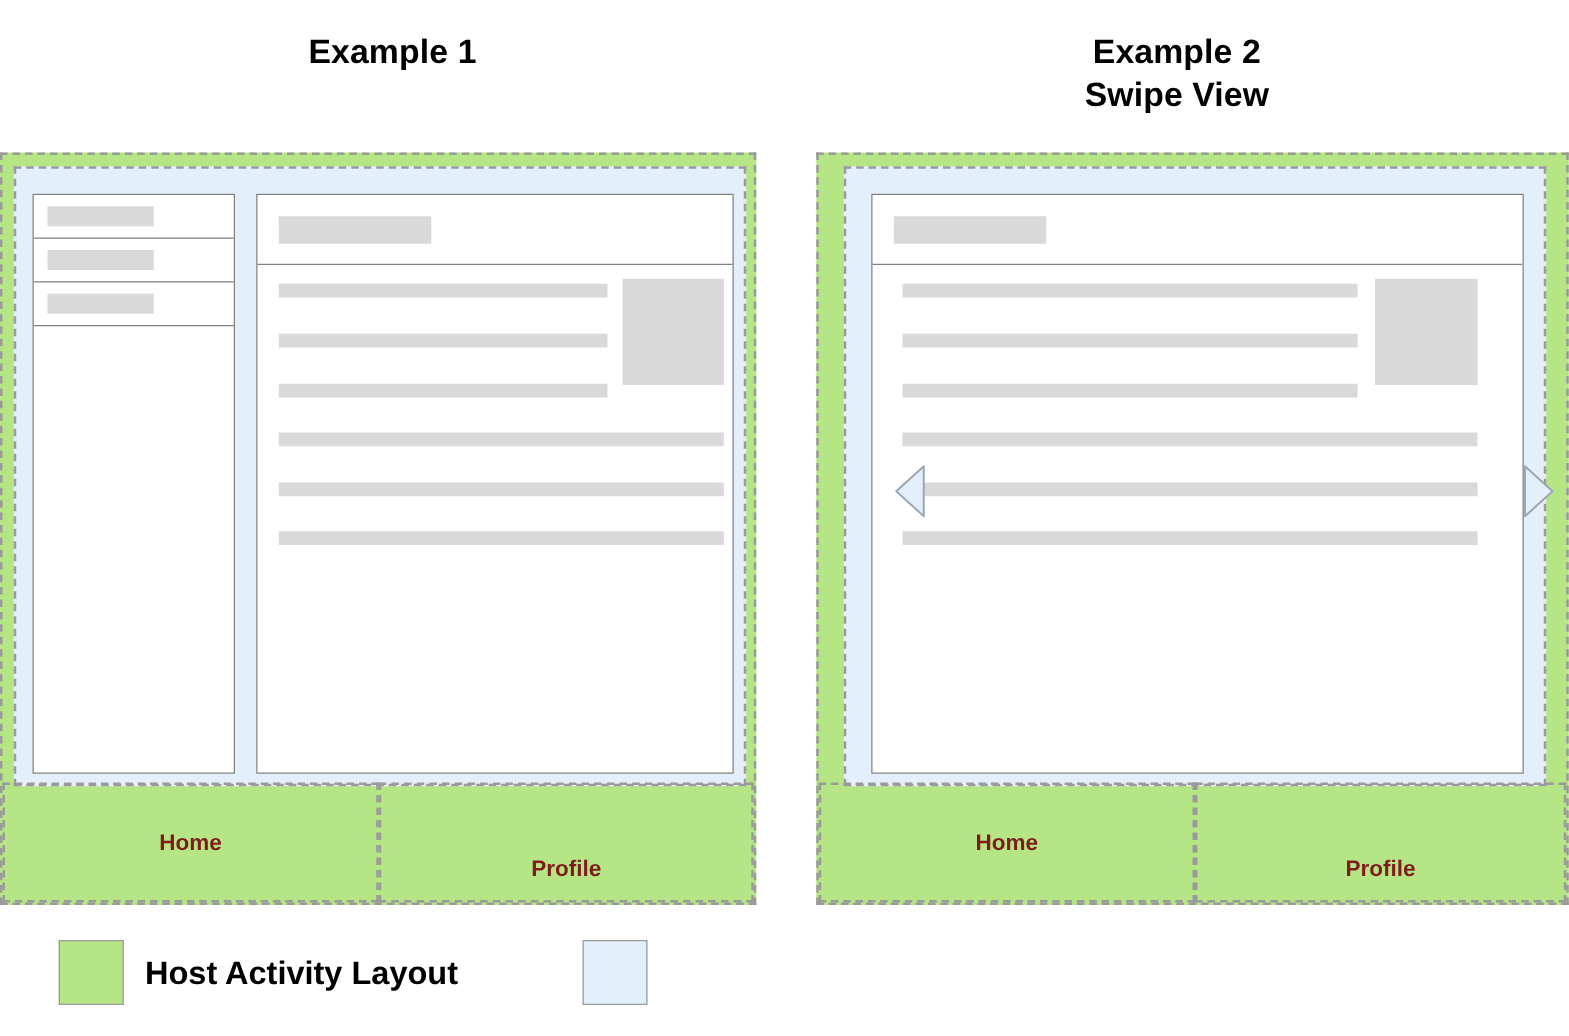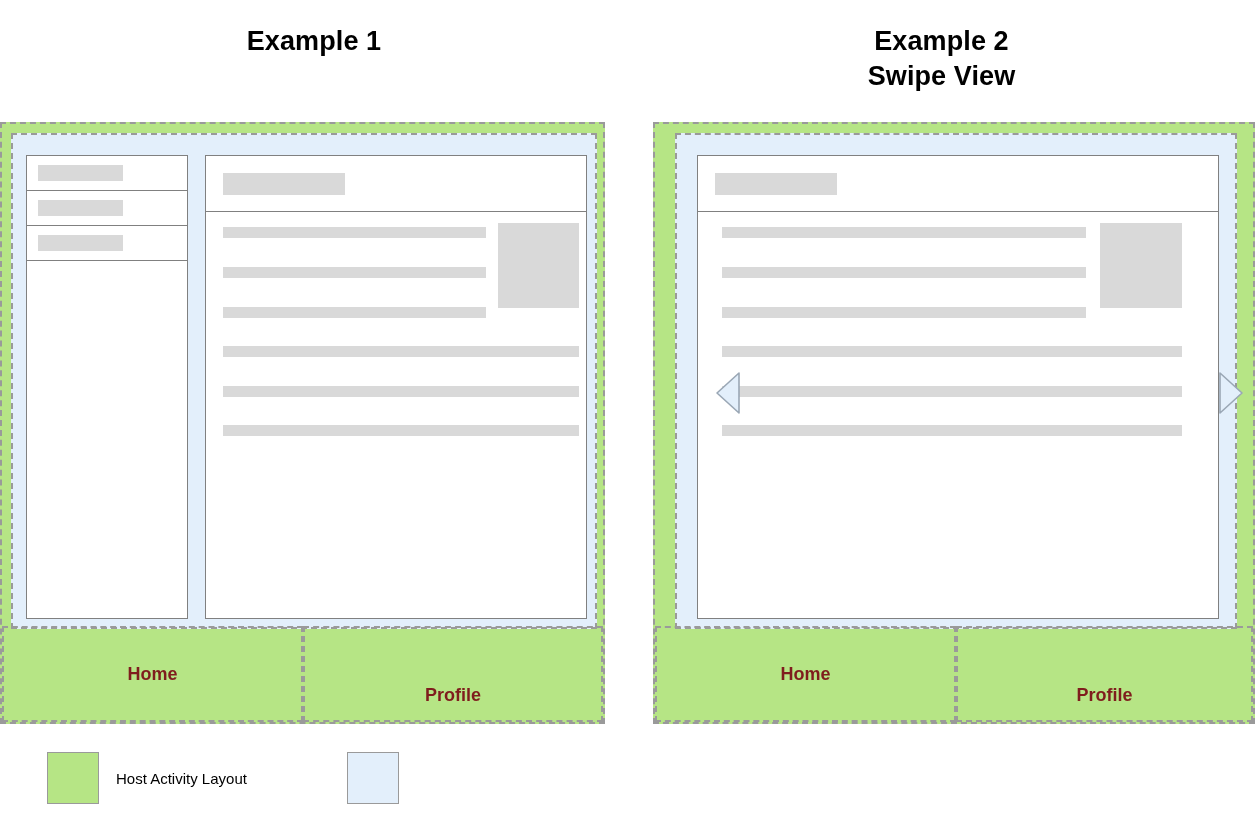--- a/index.html
+++ b/index.html
@@ -226,22 +226,22 @@
   .legend-item.i3 { margin-left: 101px; }
   .legend-swatch {
     width: 52px;
     height: 52px;
     border: 1px solid #9a9a9a;
     box-sizing: border-box;
     flex: 0 0 auto;
   }
   .legend-label {
     margin-left: 17px;
-    font-size: 15px;
-    font-weight: 400;
+    font-size: 26px;
+    font-weight: 700;
     color: #000000;
     white-space: nowrap;
   }
 </style>
 </head>
 <body>
 
 <div class="examples-row">
 
   <div class="example-col ex1">

